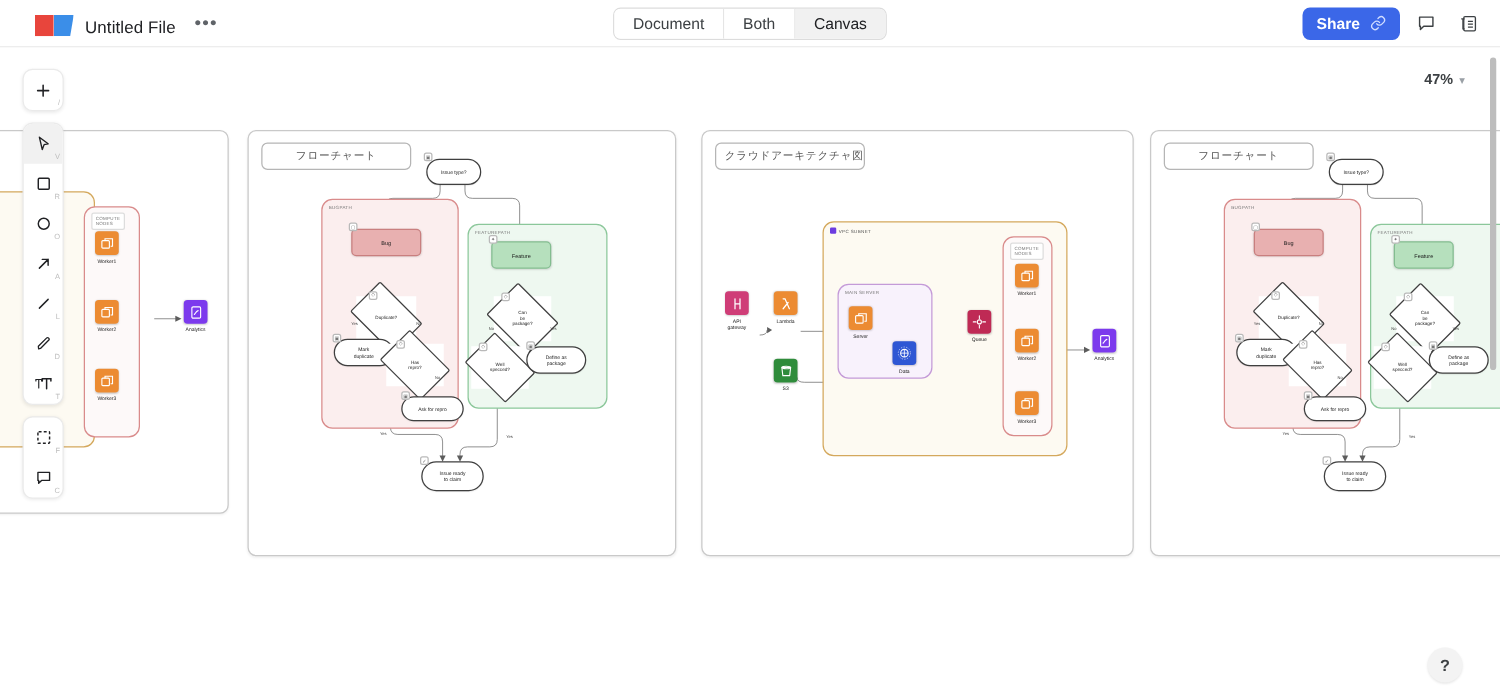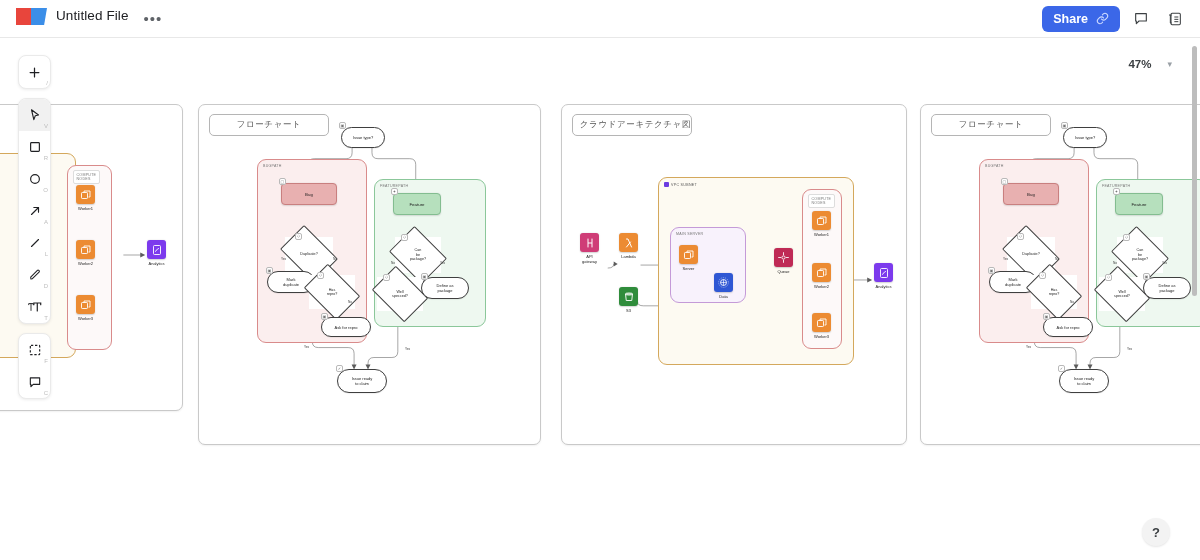--- a/index.html
+++ b/index.html
@@ -11,21 +11,21 @@
     -webkit-font-smoothing: antialiased;
   }
   #app { position: relative; width:1200px; height:560px; background:#fff; }
 
   
   .topbar {
     position:absolute; top:0; left:0; width:1200px; height:38px;
     background:#fff; border-bottom:1px solid #e8e8e8;
     display:flex; align-items:center;
   }
-  .tb-left { display:flex; align-items:flex-start; gap:10px; padding-left:16px; }
+  .tb-left { display:flex; align-items:flex-end; gap:10px; padding-left:28px; }
   .logo { width:30px; height:17px; position:relative; }
   .logo .l-red {
     position:absolute; left:0; top:0; width:15px; height:17px;
     background:#e8453c;
     clip-path: polygon(0 0, 100% 0, 100% 100%, 0 100%);
   }
   .logo .l-blue {
     position:absolute; left:15px; top:0; width:16px; height:17px;
     background:#3b8ee8;
     clip-path: polygon(0 0, 100% 0, 82% 100%, 0 100%);
@@ -65,21 +65,21 @@
   }
 
   
   .canvas {
     position:absolute; top:38px; left:0; width:1200px; height:522px;
     background:#ffffff; overflow:hidden;
   }
 
   
   .zoomctl {
-    position:absolute; right:28px; top:20px; display:flex; align-items:center; gap:16px;
+    position:absolute; right:28px; top:20px; display:flex; align-items:center; gap:5px;
     font-size:11.5px; color:#3c4043; font-weight:700; cursor:pointer; user-select:none;
   }
   .zoomctl .chev { color:#9aa0a6; font-size:9px; font-weight:400; }
 
   
   .toolrail { position:absolute; left:18px; top:17px; width:33px; z-index:40; }
   .tool-group {
     background:#fff; border:1px solid #eaeaea; border-radius:8px;
     box-shadow:0 1px 3px rgba(0,0,0,.08);
     display:flex; flex-direction:column; overflow:hidden;
@@ -190,20 +190,27 @@
   <div class="topbar">
     <div class="tb-left">
       <div class="logo">
         <div class="l-red"></div>
         <div class="l-blue"></div>
       </div>
       <div class="file-title">Untitled File</div>
       <div class="dots-btn">•••</div>
     </div>
 
+    <div class="tb-center">
+      <div class="segmented">
+        <div class="seg">Document</div>
+        <div class="seg">Both</div>
+        <div class="seg active">Canvas</div>
+      </div>
+    </div>
 
     <div class="tb-right">
       <div class="share-btn">
         <span>Share</span>
         <svg width="13" height="13" viewBox="0 0 24 24">
           <path d="M10 13a5 5 0 0 0 7.5.5l3-3a5 5 0 0 0-7-7l-1.7 1.7" fill="none" stroke="#cfdcff" stroke-width="2" stroke-linecap="round"></path>
           <path d="M14 11a5 5 0 0 0-7.5-.5l-3 3a5 5 0 0 0 7 7l1.7-1.7" fill="none" stroke="#cfdcff" stroke-width="2" stroke-linecap="round"></path>
         </svg>
       </div>
       <div class="icon-btn">

